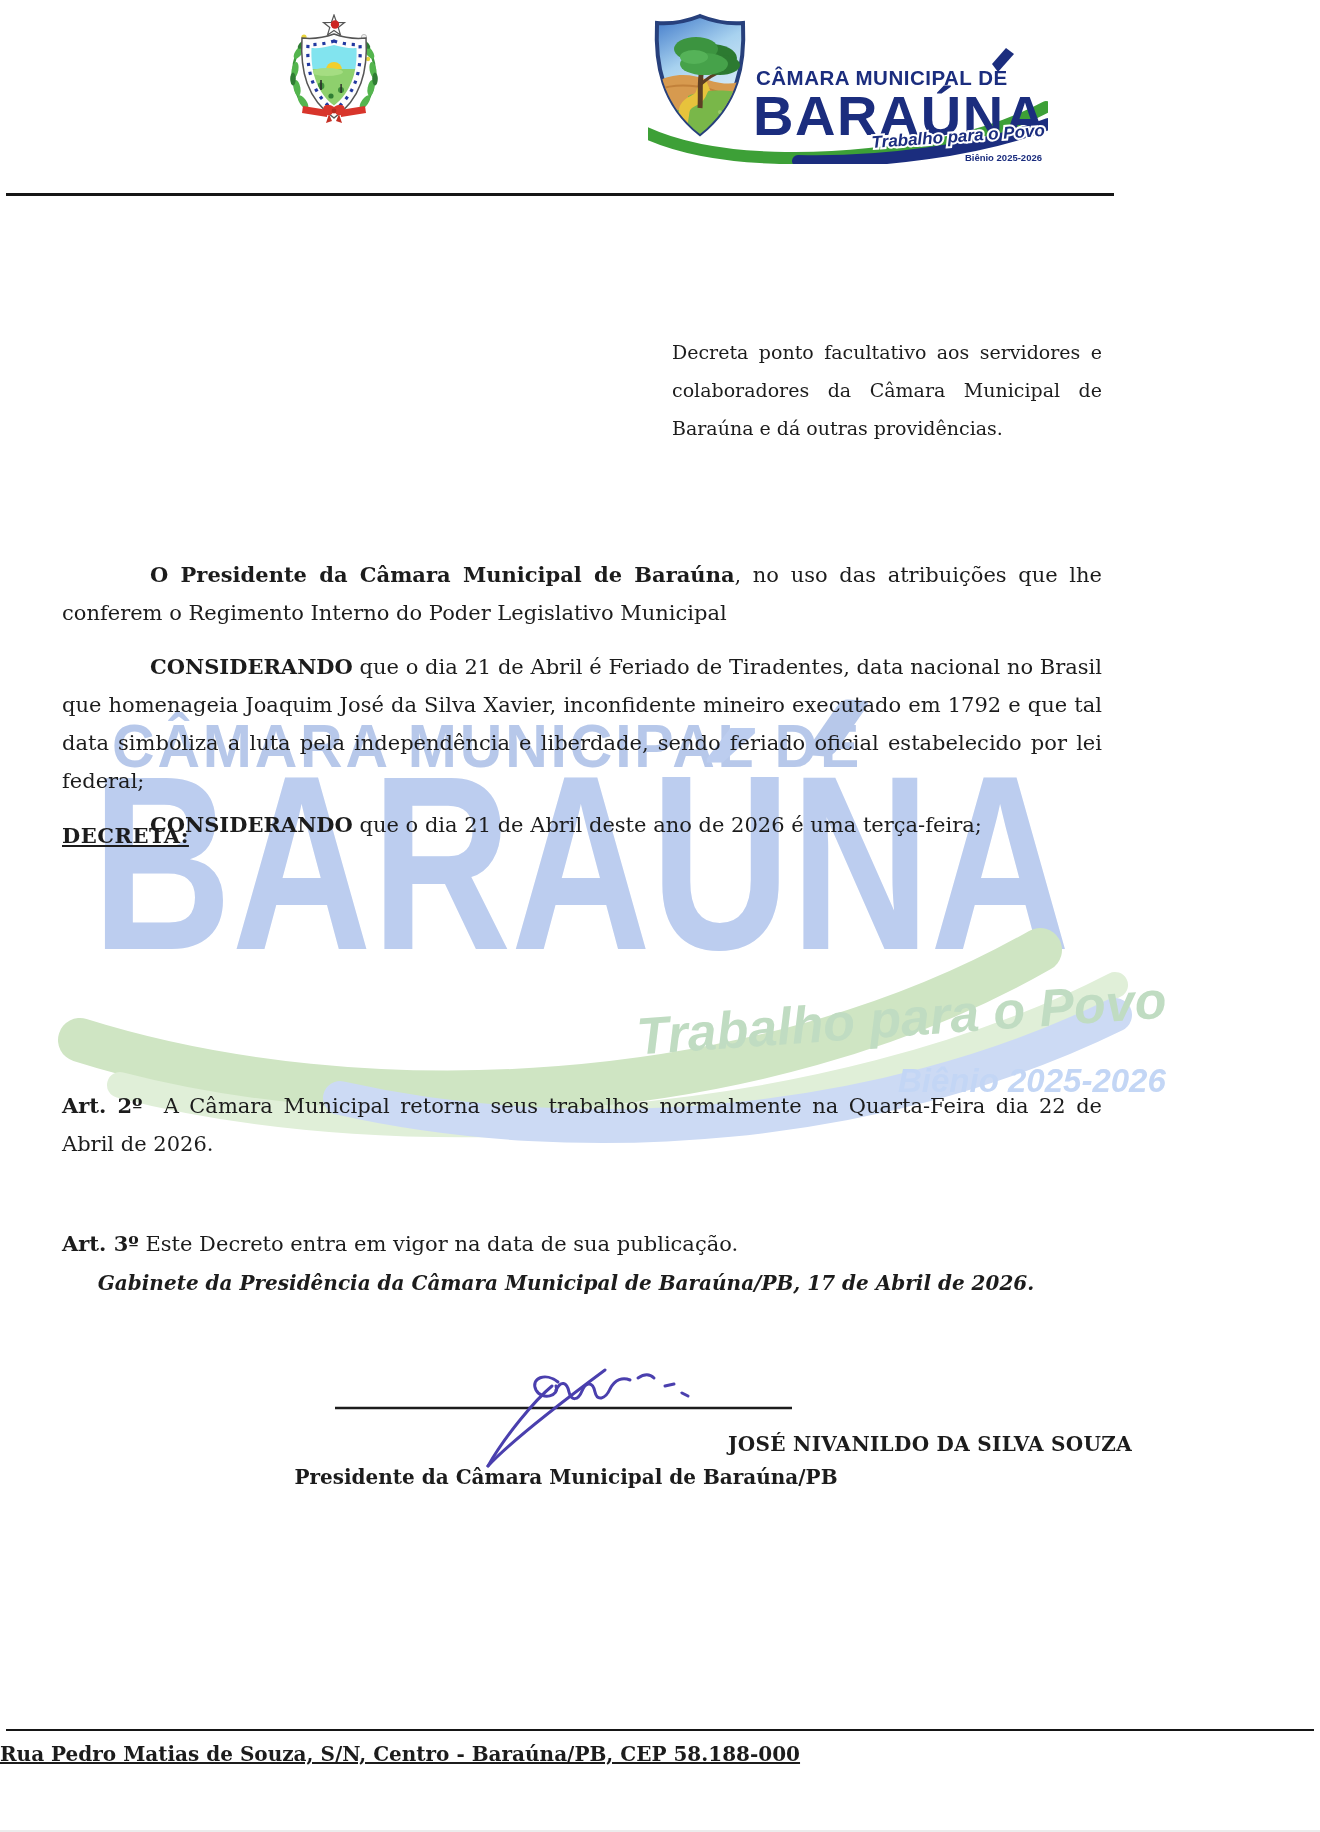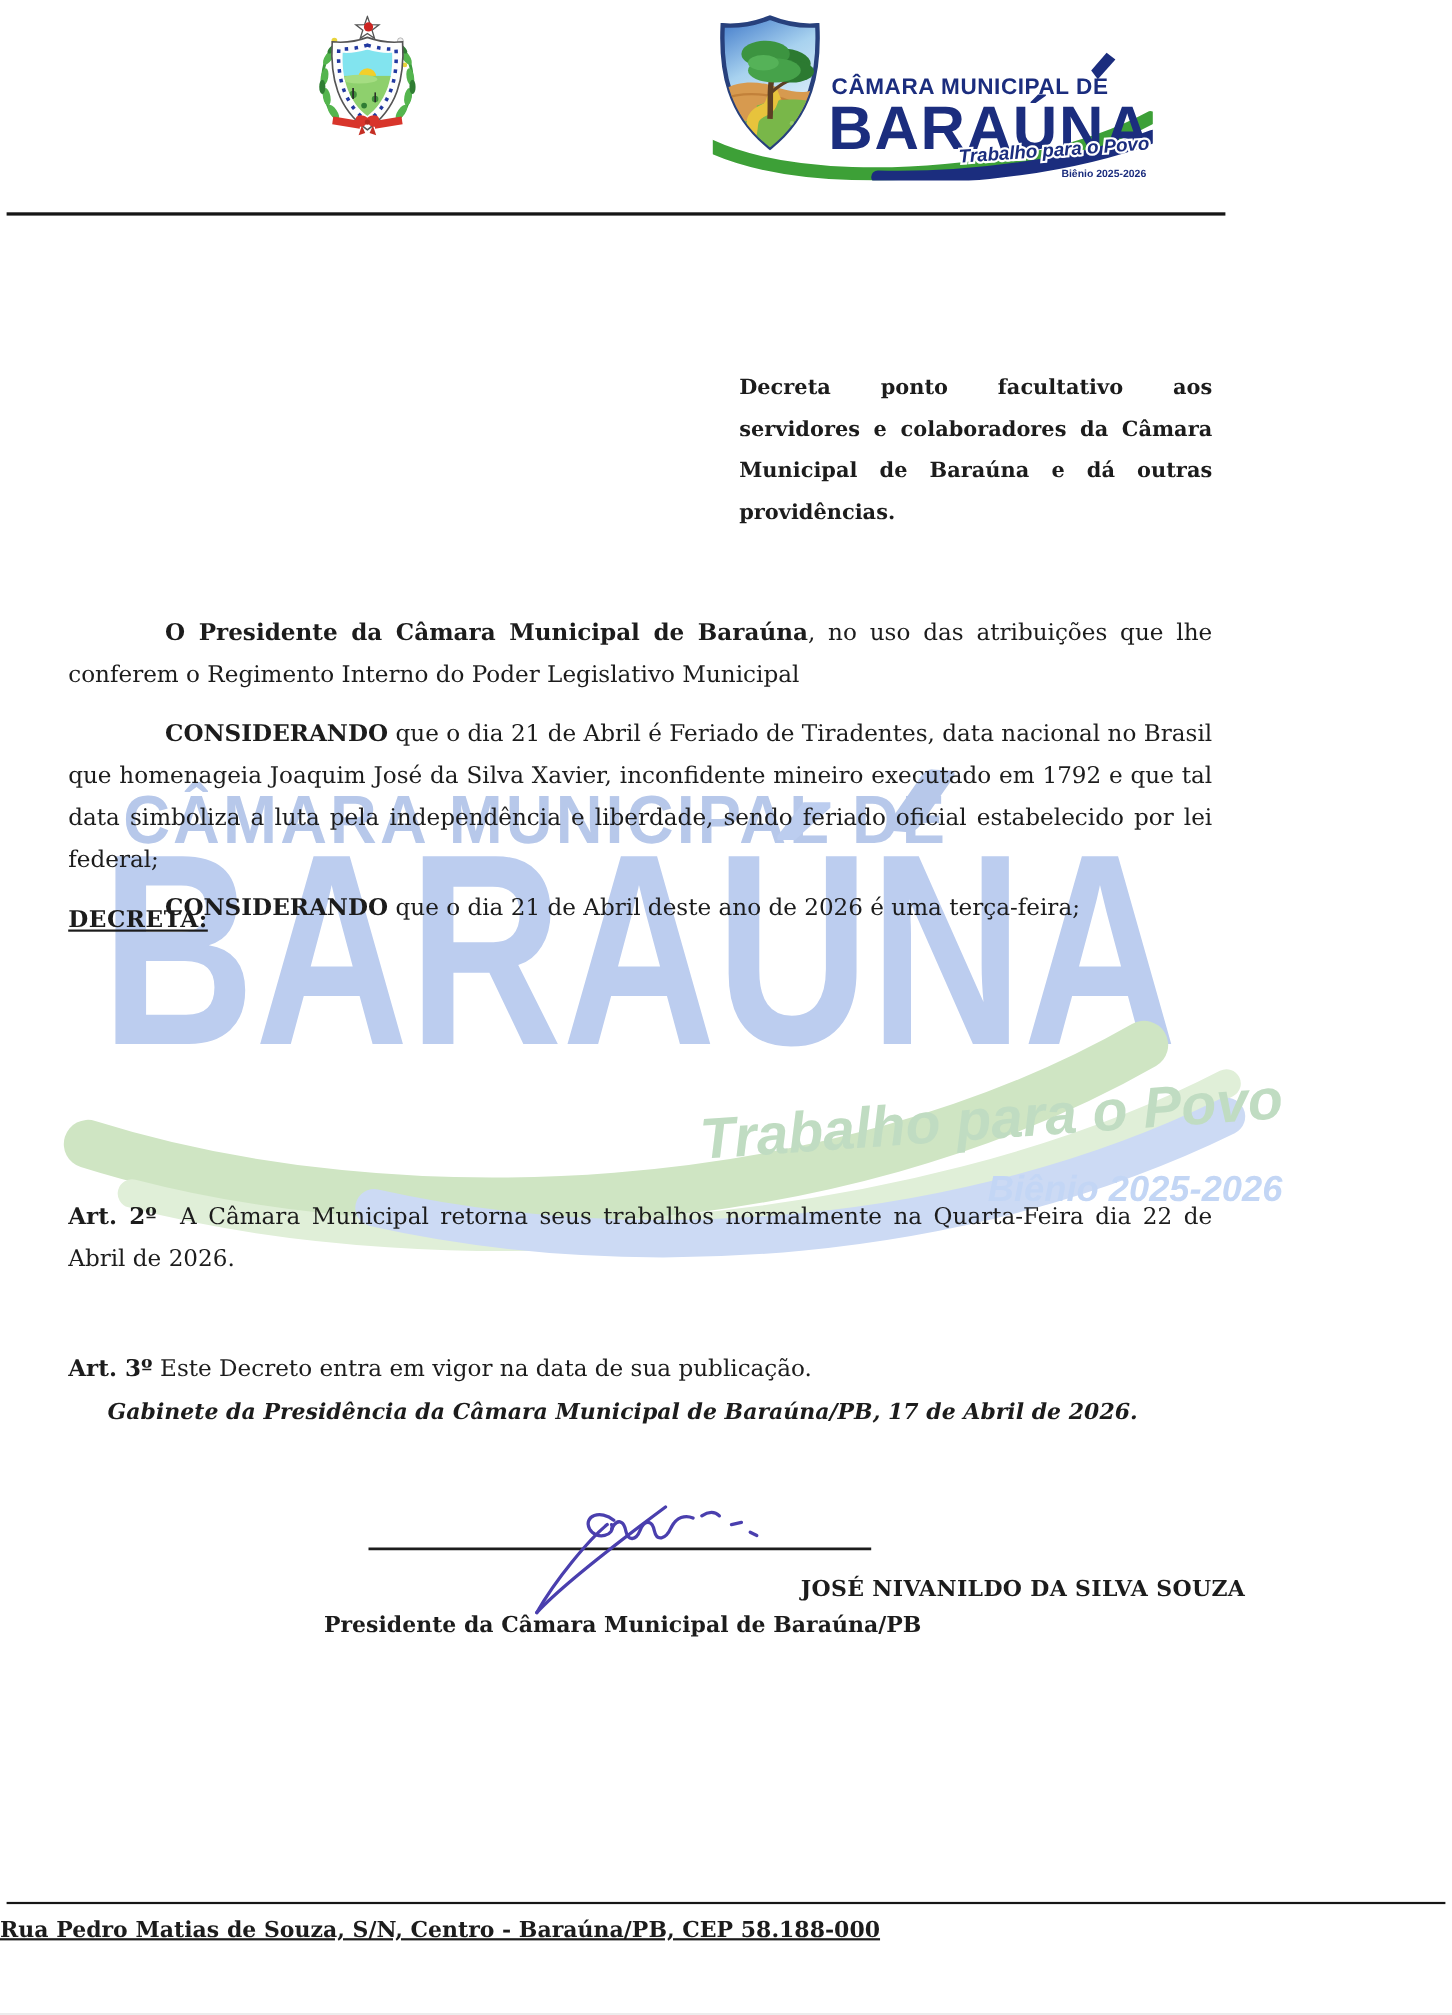--- a/index.html
+++ b/index.html
@@ -39,21 +39,21 @@
   .content{position:absolute;inset:0;z-index:1;}
   .coat-of-arms{position:absolute;left:283px;top:14px;width:102px;height:112px;}
   .brand-logo{position:absolute;left:648px;top:12px;width:400px;height:152px;}
   .rule-top{position:absolute;left:6px;top:193px;width:1108px;border-top:3px solid #161616;}
   .doc-title{
     position:absolute;left:0;top:222px;width:1132px;text-align:center;
     font-weight:bold;font-size:21px;letter-spacing:.3px;
   }
   .epigraph{
     position:absolute;left:672px;top:333px;width:430px;
-    font-weight:bold;font-size:19px;line-height:38px;text-align:justify;
+    font-weight:normal;font-size:19px;line-height:38px;text-align:justify;
   }
   .para{
     position:absolute;left:62px;width:1040px;
     font-size:21px;line-height:38px;text-align:justify;
   }
   .indent{text-indent:88px;margin-top:42px;}
   .p-opening{top:514px;}
   .p-cons1{top:606px;}
   .p-cons2{top:764px;}
   .decreta{

